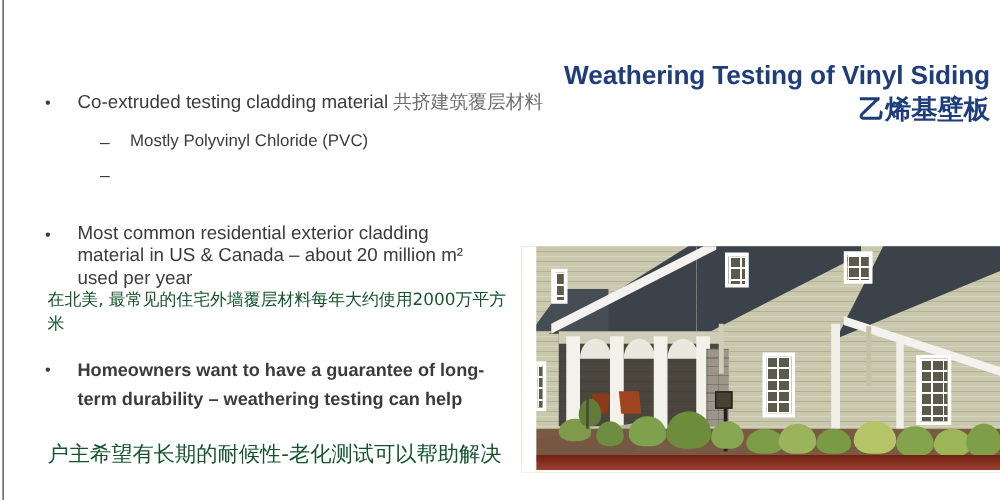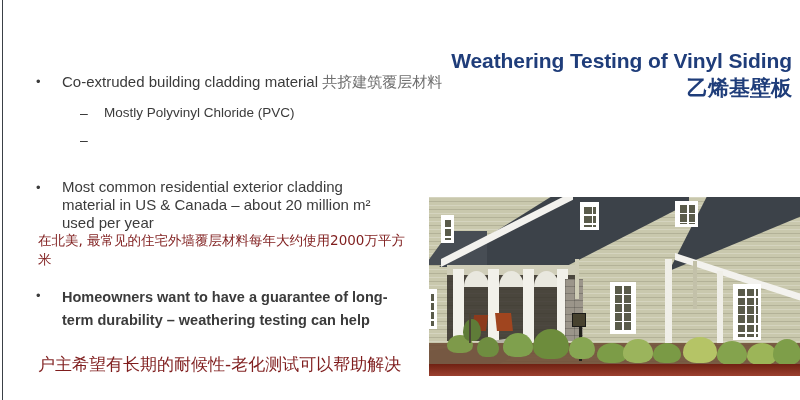--- a/index.html
+++ b/index.html
@@ -81,21 +81,21 @@
     font-size: 15px;
     line-height: 19px;
   }
   .sub-text {
     color: #3b3b3b;
     font-size: 13.5px;
     line-height: 18px;
   }
   .zh {
     font-family: "DejaVu Sans", "Liberation Sans", sans-serif;
-    color: #7f1d1d;
+    color: #14532d;
   }
   .zh-inline {
     font-family: "DejaVu Sans", "Liberation Sans", sans-serif;
     color: #6f6f6f;
   }
 
   
   #bullet-1 { left: 36px; top: 72px; width: 600px; }
   #sub-1 { left: 80px; top: 104px; width: 520px; }
   #sub-2 { left: 80px; top: 131px; width: 520px; }
@@ -348,21 +348,21 @@
 
   <div id="slide-edge"></div>
 
   <div id="title-block">
     <div id="title-en">Weathering Testing of Vinyl Siding</div>
     <div id="title-zh">乙烯基壁板</div>
   </div>
 
   <div class="bullet-row" id="bullet-1">
     <span class="bullet-mark">•</span>
-    <span class="bullet-text"><span>Co-extruded building cladding material </span><span class="zh-inline">共挤建筑覆层材料</span></span>
+    <span class="bullet-text"><span>Co-extruded testing cladding material </span><span class="zh-inline">共挤建筑覆层材料</span></span>
   </div>
 
   <div class="bullet-row" id="sub-1">
     <span class="dash-mark">–</span>
     <span class="sub-text">Mostly Polyvinyl Chloride (PVC)</span>
   </div>
 
   <div class="bullet-row" id="sub-2">
     <span class="dash-mark">–</span>
   </div>

